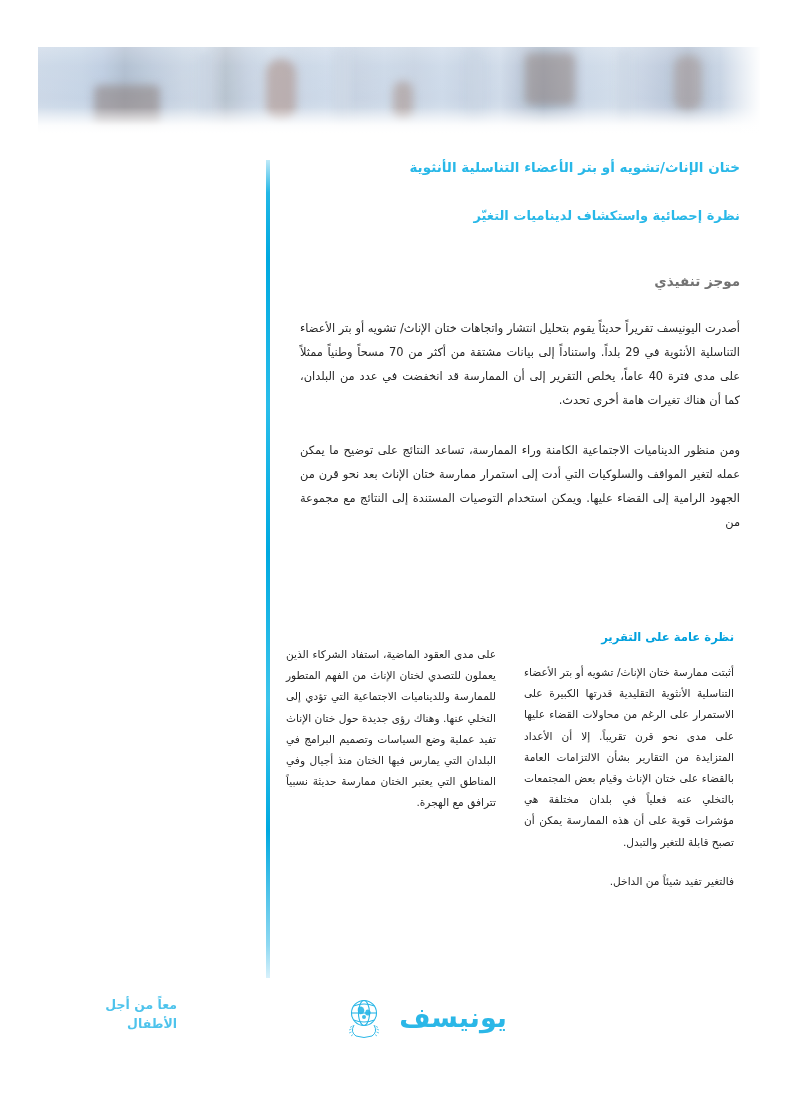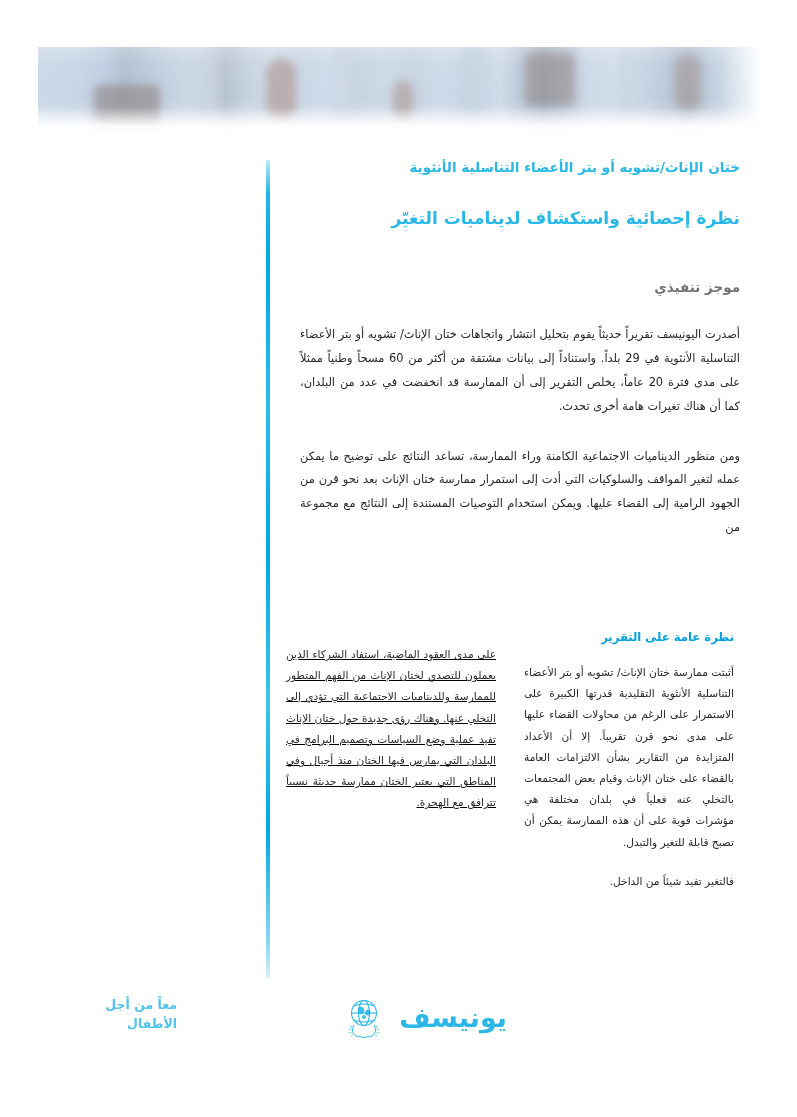--- a/index.html
+++ b/index.html
@@ -116,21 +116,21 @@
     color: #29b8e8;
     font-size: 13.5px;
     font-weight: bold;
     letter-spacing: 0.2px;
     line-height: 1.4;
     margin: 0 0 30px 0;
     text-align: right;
   }
   .title-sub {
     color: #29b8e8;
-    font-size: 17px;
+    font-size: 13px;
     font-weight: bold;
     line-height: 1.4;
     margin: 0 0 48px 0;
     text-align: right;
   }
   .section-heading {
     color: #737373;
     font-size: 13.5px;
     font-weight: bold;
     margin: 0 0 28px 0;
@@ -166,21 +166,21 @@
     font-size: 11.6px;
     font-weight: bold;
     margin: 0 0 18px 0;
     text-align: right;
   }
   #twocol p.body {
     font-size: 10.6px;
     line-height: 2.0;
     margin: 0 0 18px 0;
   }
-  #twocol .col-left { padding-top: 14px; text-decoration: underline; }
+  #twocol .col-left { padding-top: 14px; }
 
   
   #footer {
     position: absolute;
     left: 0;
     top: 988px;
     width: 797px;
     height: 70px;
   }
   #logo-group {
@@ -238,21 +238,21 @@
 
   <div id="vrule"></div>
 
   <div id="content">
     <h1 class="title-main">ختان الإناث/تشويه أو بتر الأعضاء التناسلية الأنثوية</h1>
 
     <h2 class="title-sub">نظرة إحصائية واستكشاف لديناميات التغيّر</h2>
 
     <h3 class="section-heading">موجز تنفيذي</h3>
 
-    <p class="body">أصدرت اليونيسف تقريراً حديثاً يقوم بتحليل انتشار واتجاهات ختان الإناث/ تشويه أو بتر الأعضاء التناسلية الأنثوية في 29 بلداً. واستناداً إلى بيانات مشتقة من أكثر من 60 مسحاً وطنياً ممثلاً على مدى فترة 20 عاماً، يخلص التقرير إلى أن الممارسة قد انخفضت في عدد من البلدان، كما أن هناك تغيرات هامة أخرى تحدث.</p>
+    <p class="body">أصدرت اليونيسف تقريراً حديثاً يقوم بتحليل انتشار واتجاهات ختان الإناث/ تشويه أو بتر الأعضاء التناسلية الأنثوية في 29 بلداً. واستناداً إلى بيانات مشتقة من أكثر من 70 مسحاً وطنياً ممثلاً على مدى فترة 40 عاماً، يخلص التقرير إلى أن الممارسة قد انخفضت في عدد من البلدان، كما أن هناك تغيرات هامة أخرى تحدث.</p>
 
     <p class="body">ومن منظور الديناميات الاجتماعية الكامنة وراء الممارسة، تساعد النتائج على توضيح ما يمكن عمله لتغير المواقف والسلوكيات التي أدت إلى استمرار ممارسة ختان الإناث بعد نحو قرن من الجهود الرامية إلى القضاء عليها. ويمكن استخدام التوصيات المستندة إلى النتائج مع مجموعة من</p>
   </div>
 
   <div id="twocol">
 
     <div class="col col-right">
       <h4 class="col-heading">نظرة عامة على التقرير</h4>
       <p class="body">أثبتت ممارسة ختان الإناث/ تشويه أو بتر الأعضاء التناسلية الأنثوية التقليدية قدرتها الكبيرة على الاستمرار على الرغم من محاولات القضاء عليها على مدى نحو قرن تقريباً. إلا أن الأعداد المتزايدة من التقارير بشأن الالتزامات العامة بالقضاء على ختان الإناث وقيام بعض المجتمعات بالتخلي عنه فعلياً في بلدان مختلفة هي مؤشرات قوية على أن هذه الممارسة يمكن أن تصبح قابلة للتغير والتبدل.</p>
       <p class="body">فالتغير تفيد شيئاً من الداخل.</p>

